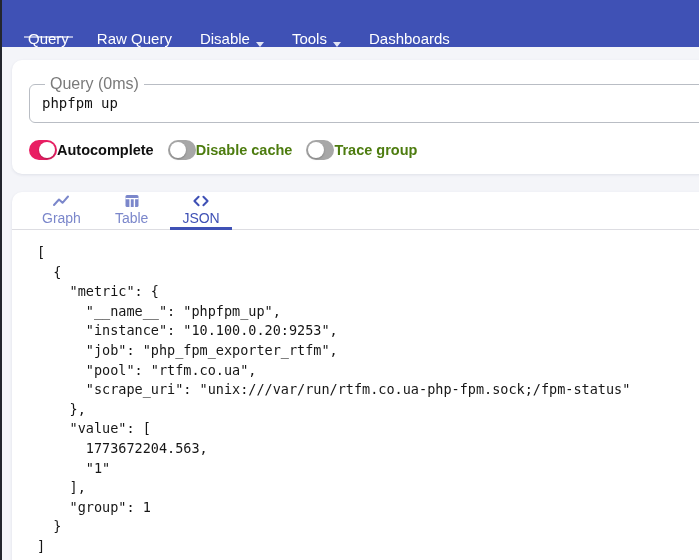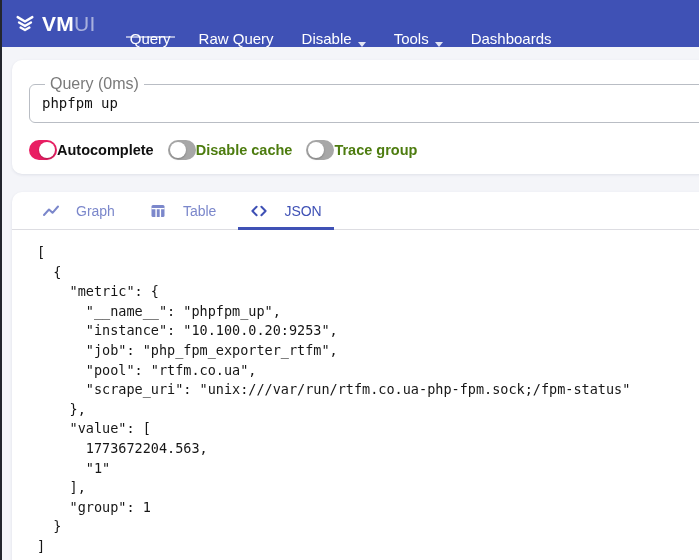--- a/index.html
+++ b/index.html
@@ -86,56 +86,45 @@
 
   
   .results-card { margin-top: 18px; height: 392px; padding: 0; overflow: hidden; }
   .tabbar {
     display: flex; align-items: stretch; height: 38px;
     border-bottom: 1px solid #dddde2;
     padding-left: 13px; box-sizing: border-box;
   }
   .tab {
     position: relative;
-    display: flex; align-items: center; gap: 16px;
+    display: flex; align-items: center; gap: 0;
     padding: 0 12px; margin: 0 5px;
     font-size: 14px; color: #7b87cb; cursor: pointer;
     white-space: nowrap;
+    flex-direction: column;
   }
   .tab svg { display: block; }
   .tab.active { color: #3f51b5; }
   .tab.active::after {
     content: ""; position: absolute; left: 0; right: 0; bottom: -1px;
     height: 3px; background: #3f51b5;
   }
   .json-view {
     margin: 0; padding: 13px 8px 8px 25px;
     font-family: "DejaVu Sans Mono", monospace;
     font-size: 13.5px; line-height: 19.6px;
     color: #161616; white-space: pre;
   }
 </style>
 </head>
 <body>
 
 <div class="window">
 
   <header class="app-header">
-    <div class="logo">
-      <span class="logo-icon">
-        <svg width="22" height="22" viewBox="0 0 24 24">
-          <g fill="none" stroke="#ffffff" stroke-width="2.6" stroke-linecap="round" stroke-linejoin="round">
-            <path d="M4 4.5 L12 9.2 L20 4.5"></path>
-            <path d="M5.5 10.3 L12 14.1 L18.5 10.3"></path>
-            <path d="M7.2 15.8 L12 18.6 L16.8 15.8"></path>
-          </g>
-        </svg>
-      </span>
-      <span class="brand"><span>VM</span><span class="brand-light">UI</span></span>
-    </div>
 
     <nav class="main-nav">
       <div class="nav-item active">
         <span>Query</span>
       </div>
       <div class="nav-item">
         <span>Raw Query</span>
       </div>
       <div class="nav-item">
         <span>Disable</span>

